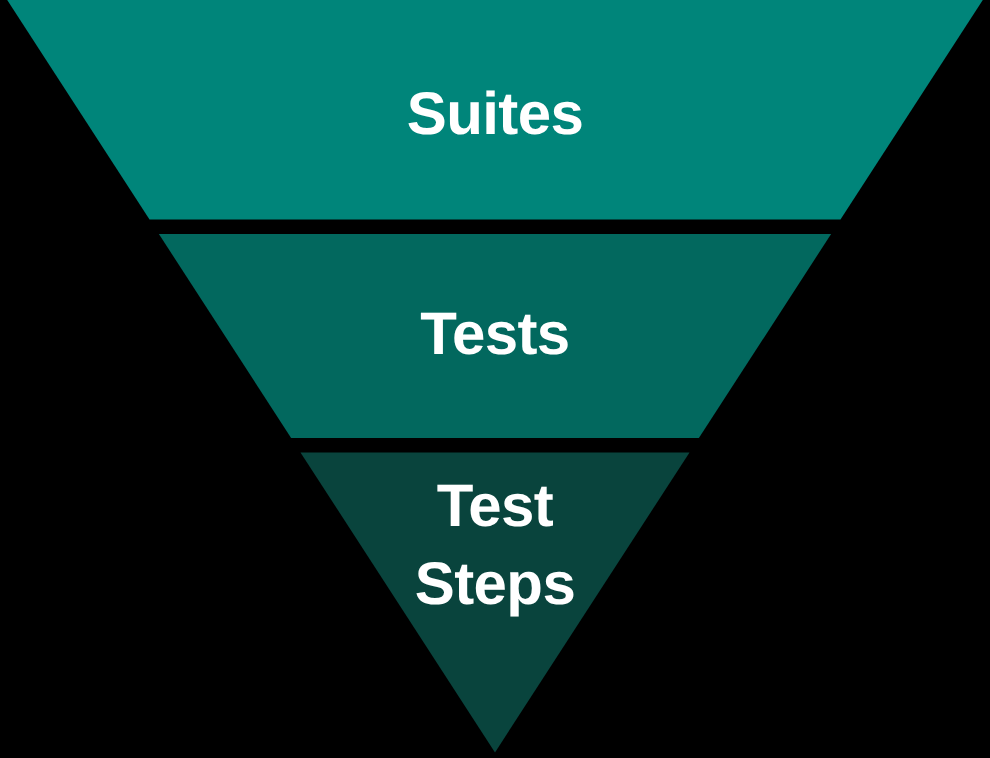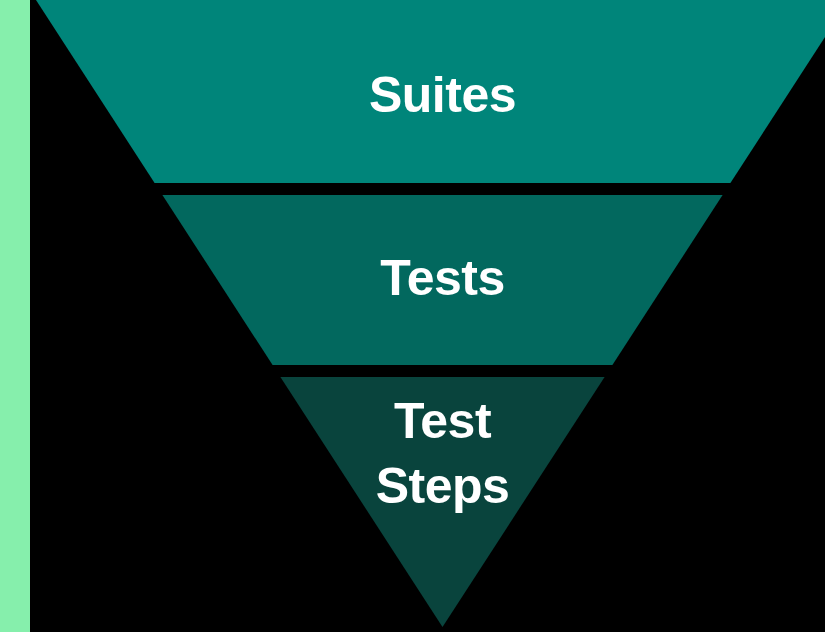--- a/index.html
+++ b/index.html
@@ -9,21 +9,20 @@
     height: 632px;
     background: #000000;
     overflow: hidden;
     font-family: "Liberation Sans", sans-serif;
   }
   .stage {
     position: relative;
     width: 743px;
     height: 632px;
     background: #86efac;
-    padding-left: 30px;
   }
   svg.pyramid {
     display: block;
     width: 825px;
     height: 632px;
   }
   text.level-label {
     fill: #ffffff;
     font-family: "Liberation Sans", "DejaVu Sans", sans-serif;
     font-weight: 700;

